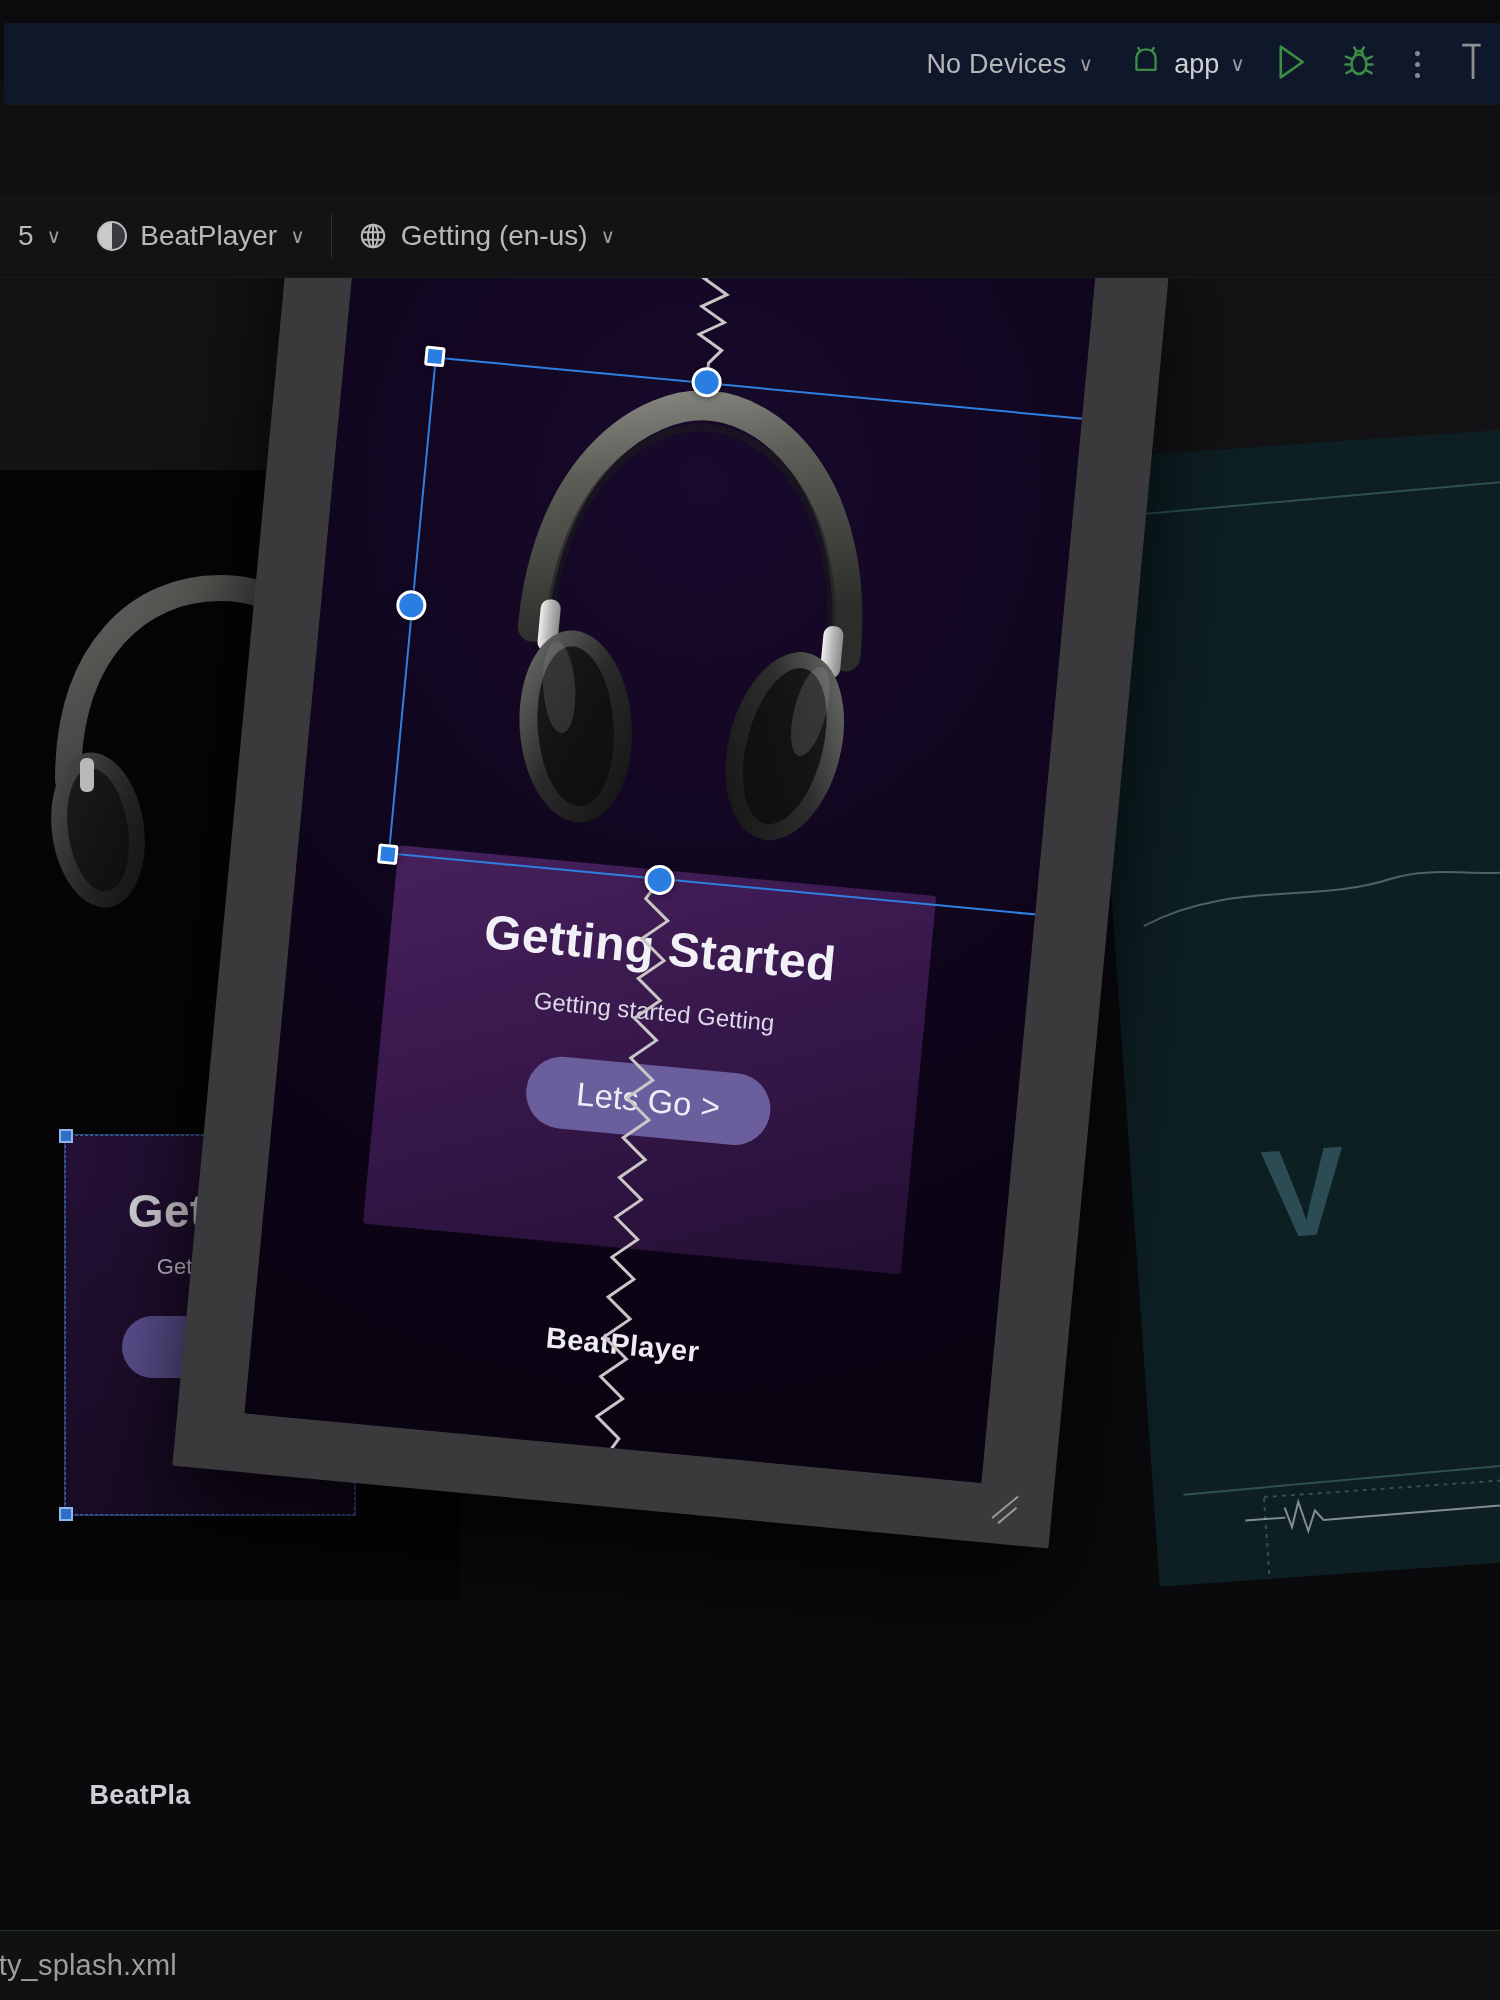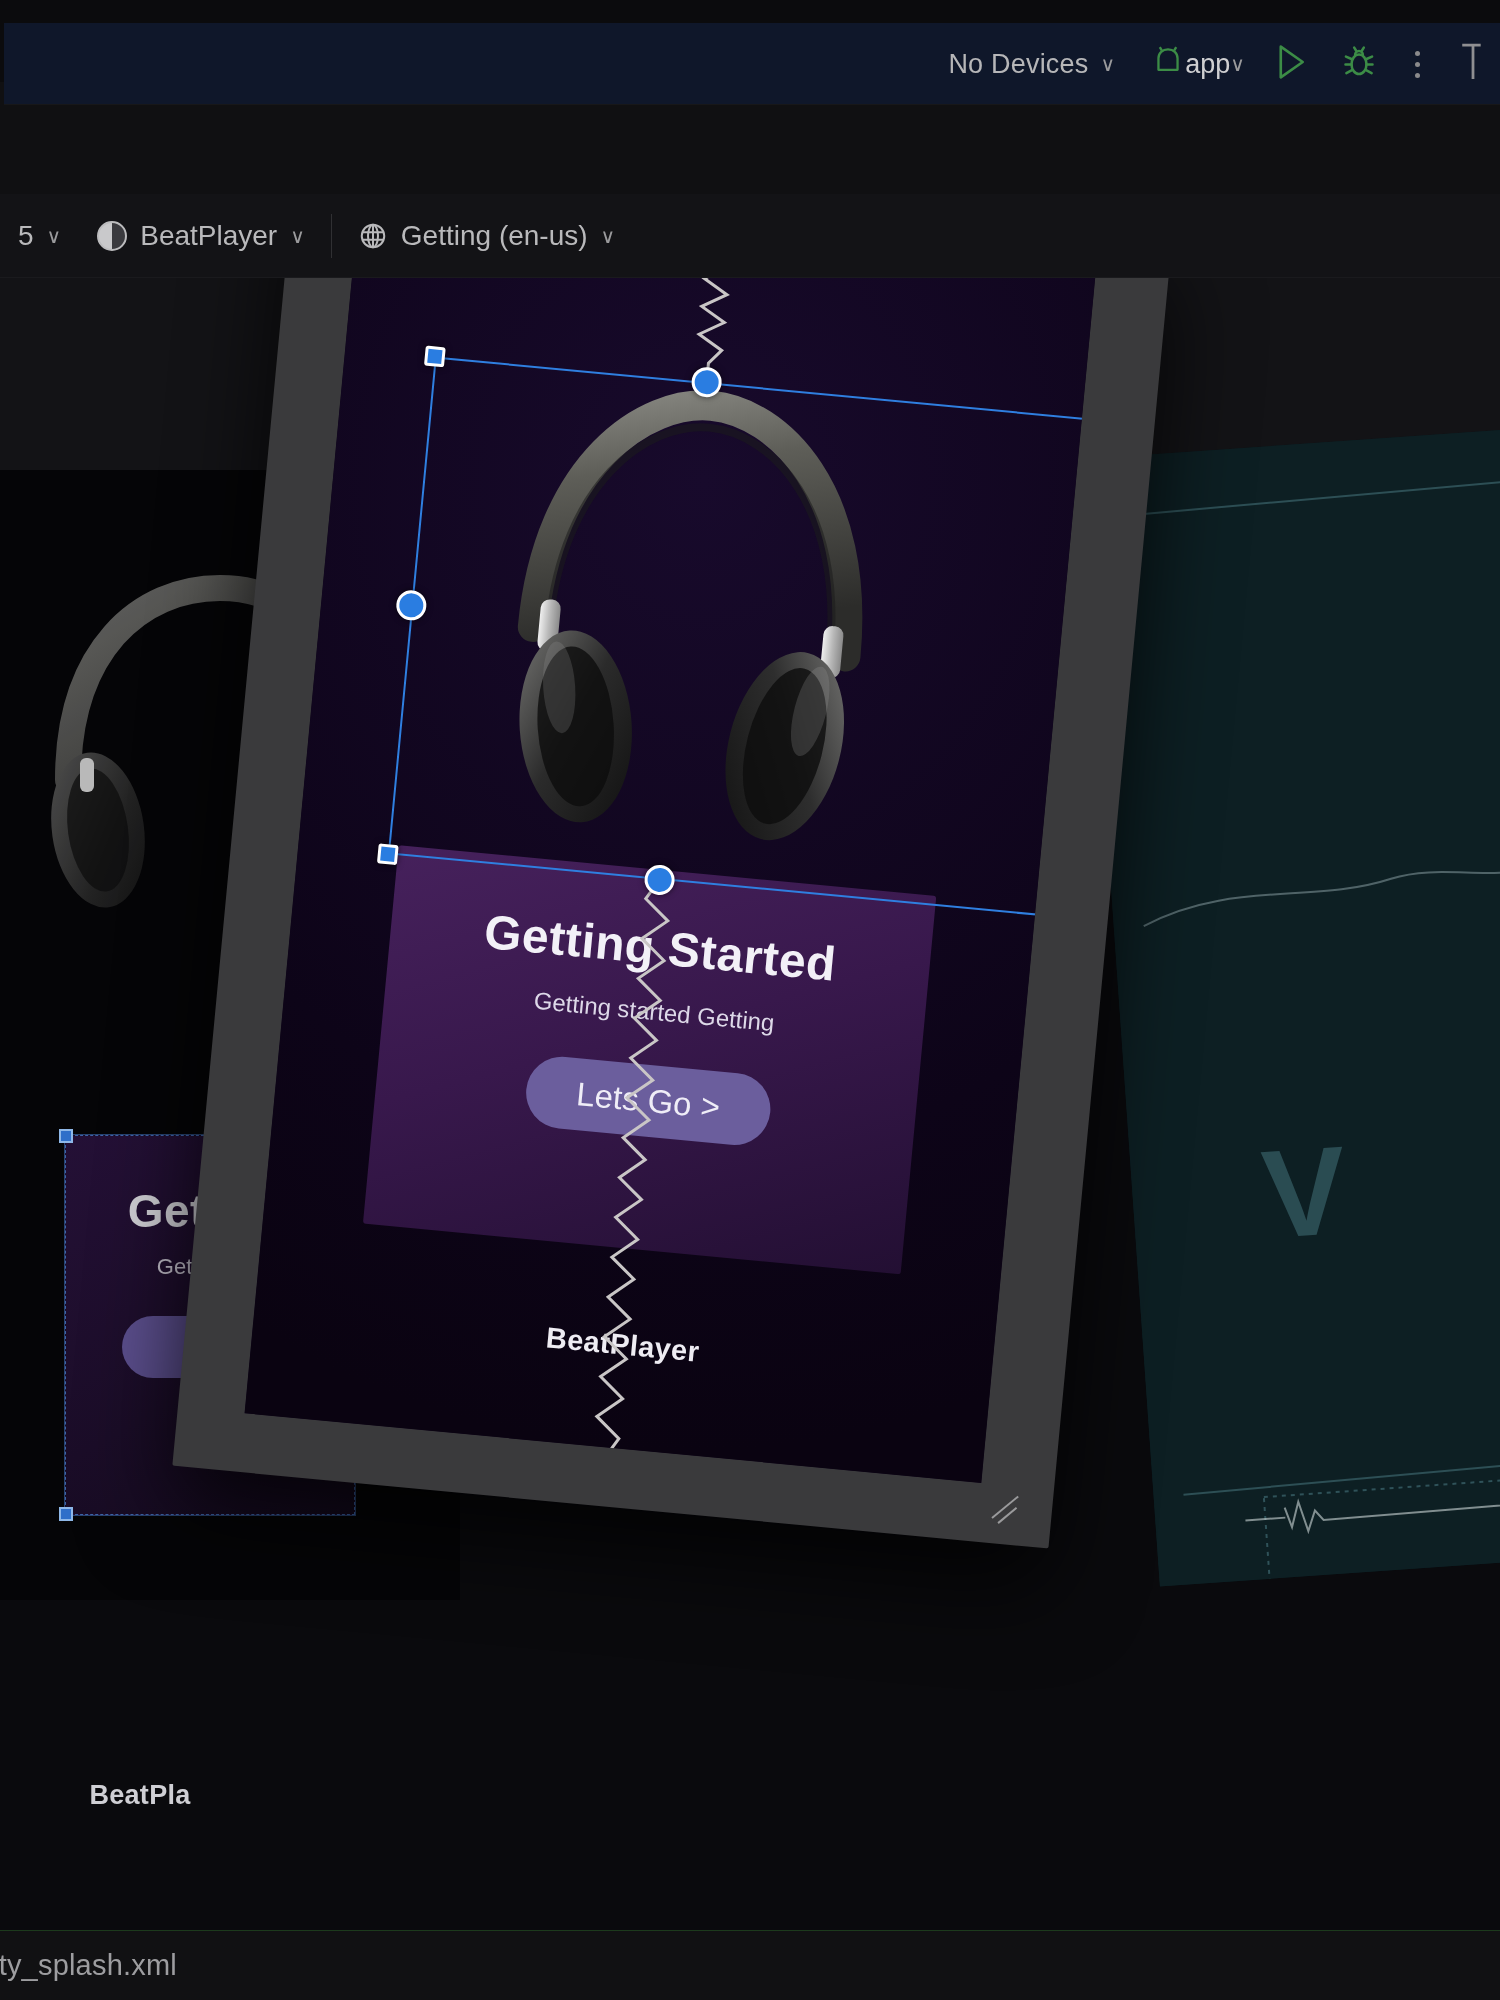--- a/index.html
+++ b/index.html
@@ -22,21 +22,21 @@
     position:absolute; right:0; top:0; height:82px;
     display:flex; align-items:center; gap:0px;
   }
   .device-sel {
     display:flex; align-items:center; gap:12px;
     color:#b6b6b8; font-size:27px; letter-spacing:.2px;
     padding: 0 14px;
   }
   .caret { font-size:20px; color:#9a9a9c; line-height:1; }
   .run-config {
-    display:flex; align-items:center; 
+    display:flex; align-items:center; gap:11px;
     color:#cfcfd1; font-size:27px; padding:0 12px 0 22px;
   }
   .android-glyph { display:block; }
   .icon-btn { padding: 0 16px; display:flex; align-items:center; justify-content:center; height:82px; }
   .kebab { display:flex; flex-direction:column; gap:6px; align-items:center; padding:0 22px; }
   .kebab i { width:5px; height:5px; border-radius:50%; background:#8a8a8c; display:block; }
 
   
   .ide-subbar {
     position:absolute; left:0; top:82px; width:1500px; height:112px;

